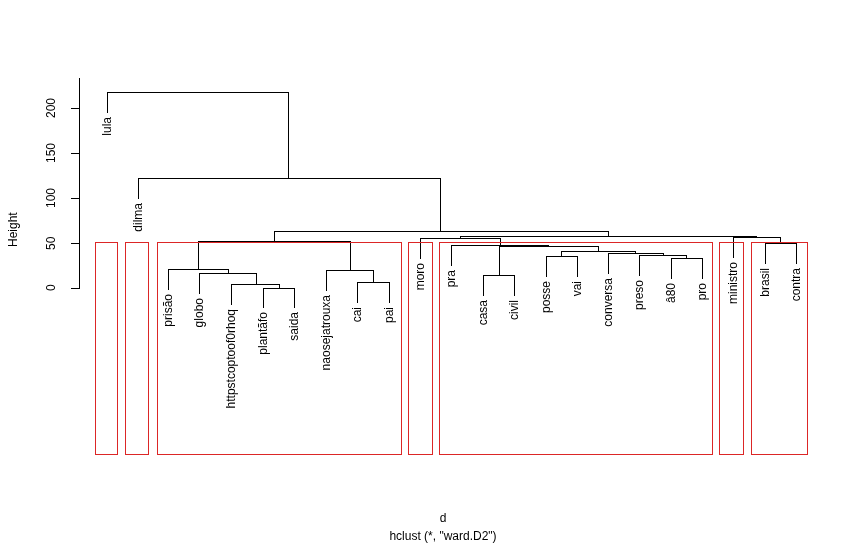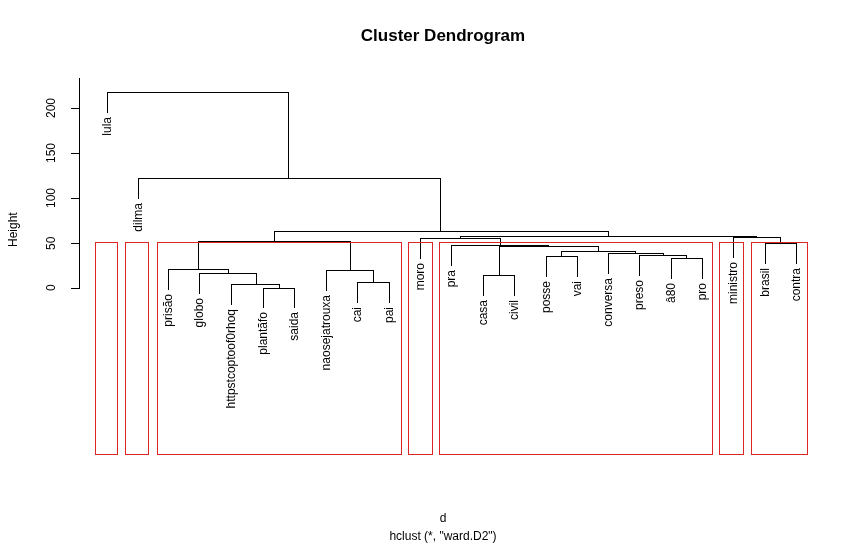--- a/index.html
+++ b/index.html
@@ -13,21 +13,20 @@
   .ytick{height:80px;text-align:center;}
   #title{position:absolute;left:79px;top:26px;width:728px;text-align:center;
          font-weight:bold;font-size:17px;}
   .caption{position:absolute;left:79px;width:728px;text-align:center;font-size:12px;}
   #ylab{height:90px;text-align:center;}
 </style>
 </head>
 <body>
 
 <div id="canvas">
-  <div id="title">Cluster Dendrogram</div>
 
   <div id="ylab" class="vtext" style="left:6px;top:185px;">Height</div>
 
   <div id="tree">
       <div class="seg" style="left: 107px; top: 92px; width: 182px; height: 1px; background: rgb(0, 0, 0);"></div>
       <div class="seg" style="left: 138px; top: 178px; width: 303px; height: 1px; background: rgb(0, 0, 0);"></div>
       <div class="seg" style="left: 274px; top: 231px; width: 335px; height: 1px; background: rgb(0, 0, 0);"></div>
       <div class="seg" style="left: 198px; top: 241px; width: 153px; height: 1px; background: rgb(0, 0, 0);"></div>
       <div class="seg" style="left: 168px; top: 269px; width: 61px; height: 1px; background: rgb(0, 0, 0);"></div>
       <div class="seg" style="left: 199px; top: 273px; width: 58px; height: 1px; background: rgb(0, 0, 0);"></div>

